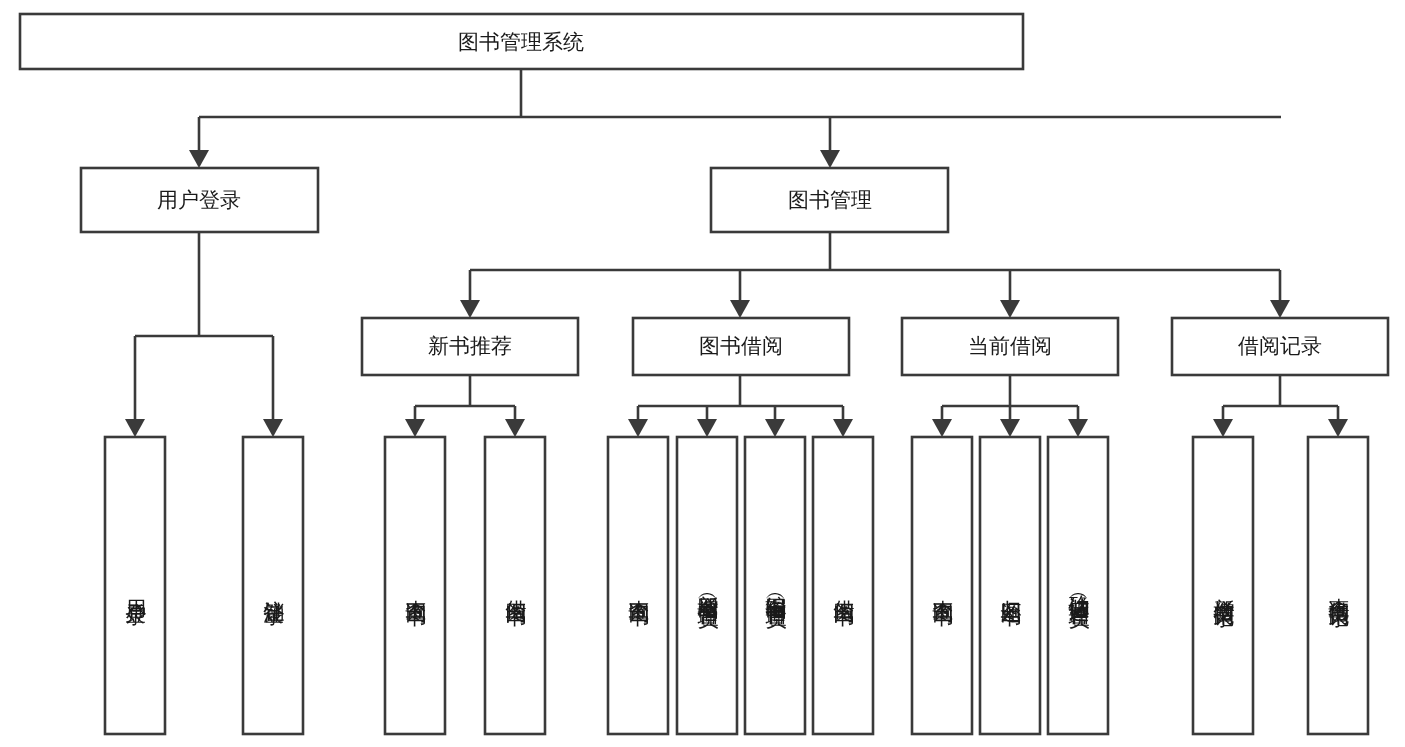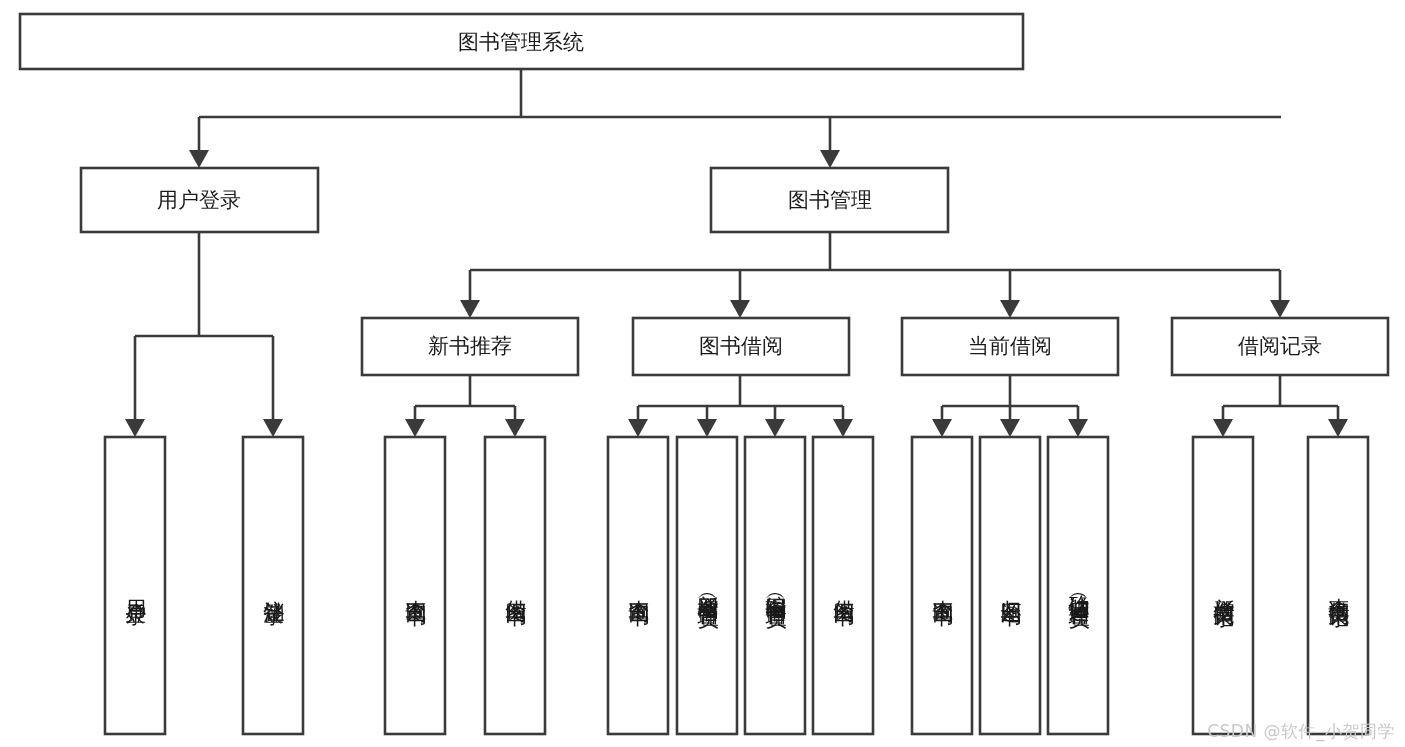--- a/index.html
+++ b/index.html
@@ -225,14 +225,13 @@
       <rect class="node-box" x="1193" y="437" width="60" height="297"></rect>
       <text class="node-label vertical" x="1223" y="587">新增借阅记录</text>
     </g>
     <g>
       <rect class="node-box" x="1308" y="437" width="60" height="297"></rect>
       <text class="node-label vertical" x="1338" y="587">查询借阅记录</text>
     </g>
 
   </svg>
 
-  <div class="watermark">CSDN @软件_小贺同学</div>
 </div>
 
 </body></html>

